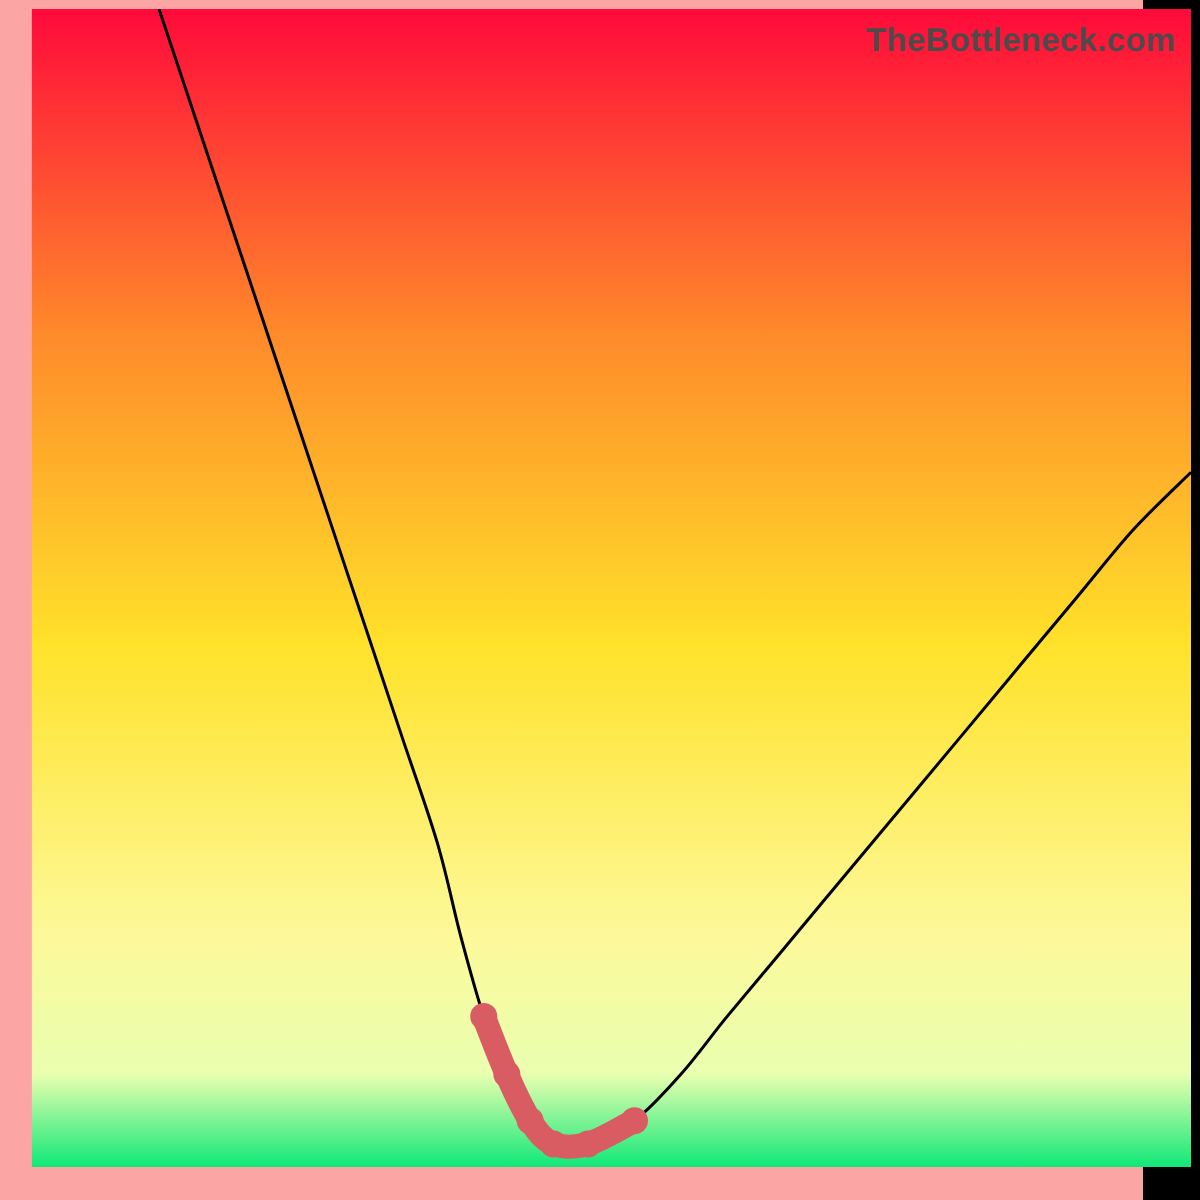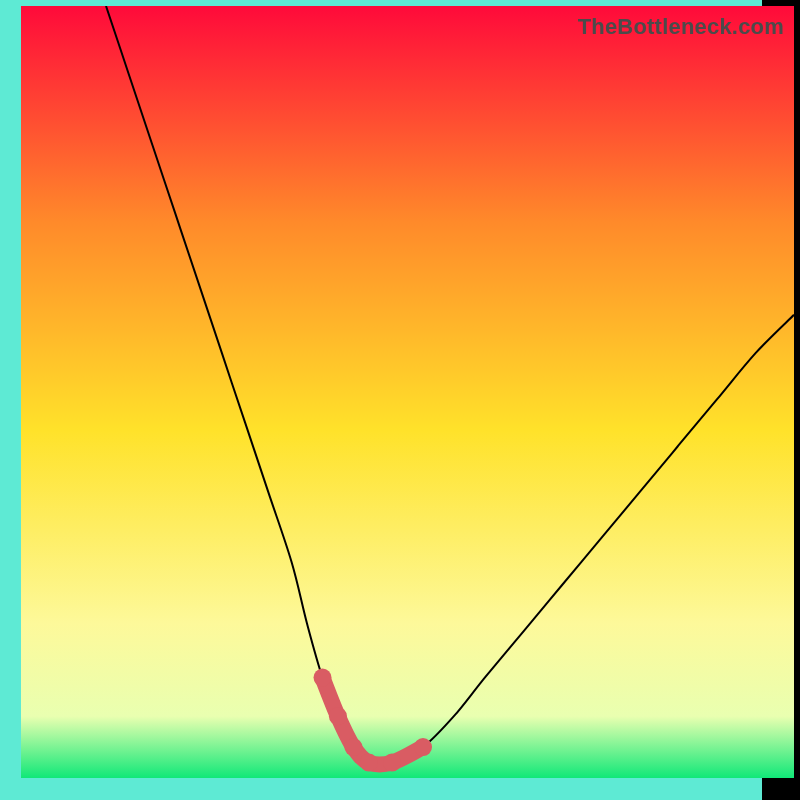--- a/index.html
+++ b/index.html
@@ -8,21 +8,21 @@
     width: 800px;
     height: 800px;
     overflow: hidden;
     background: #000;
     font-family: Arial, Helvetica, sans-serif;
   }
   .frame {
     position: relative;
     width: 762px;
     height: 800px;
-    background: #5eead4;
+    background: #fca5a5;
   }
   .plot {
     position: absolute;
     left: 21px;
     top: 6px;
     width: 773px;
     height: 772px;
     overflow: hidden;
   }
   .watermark {

